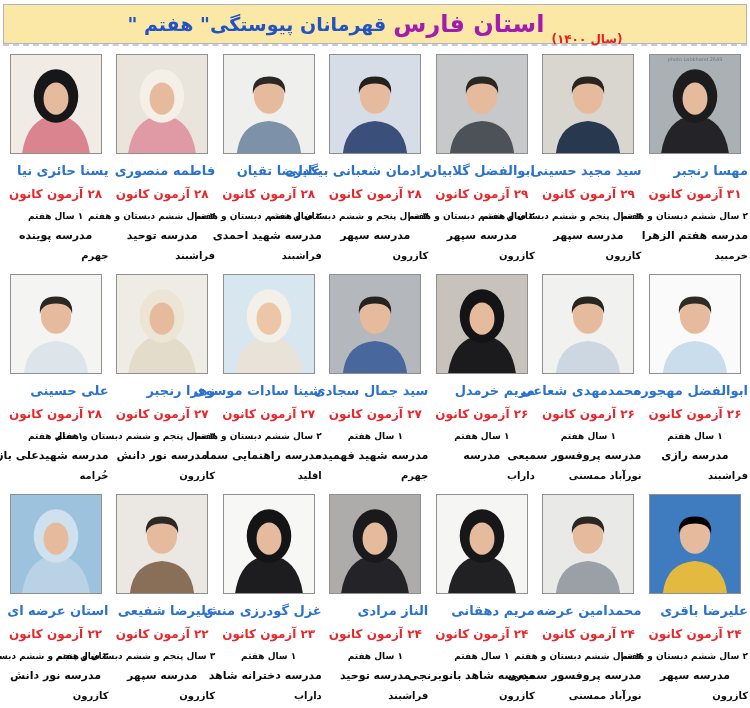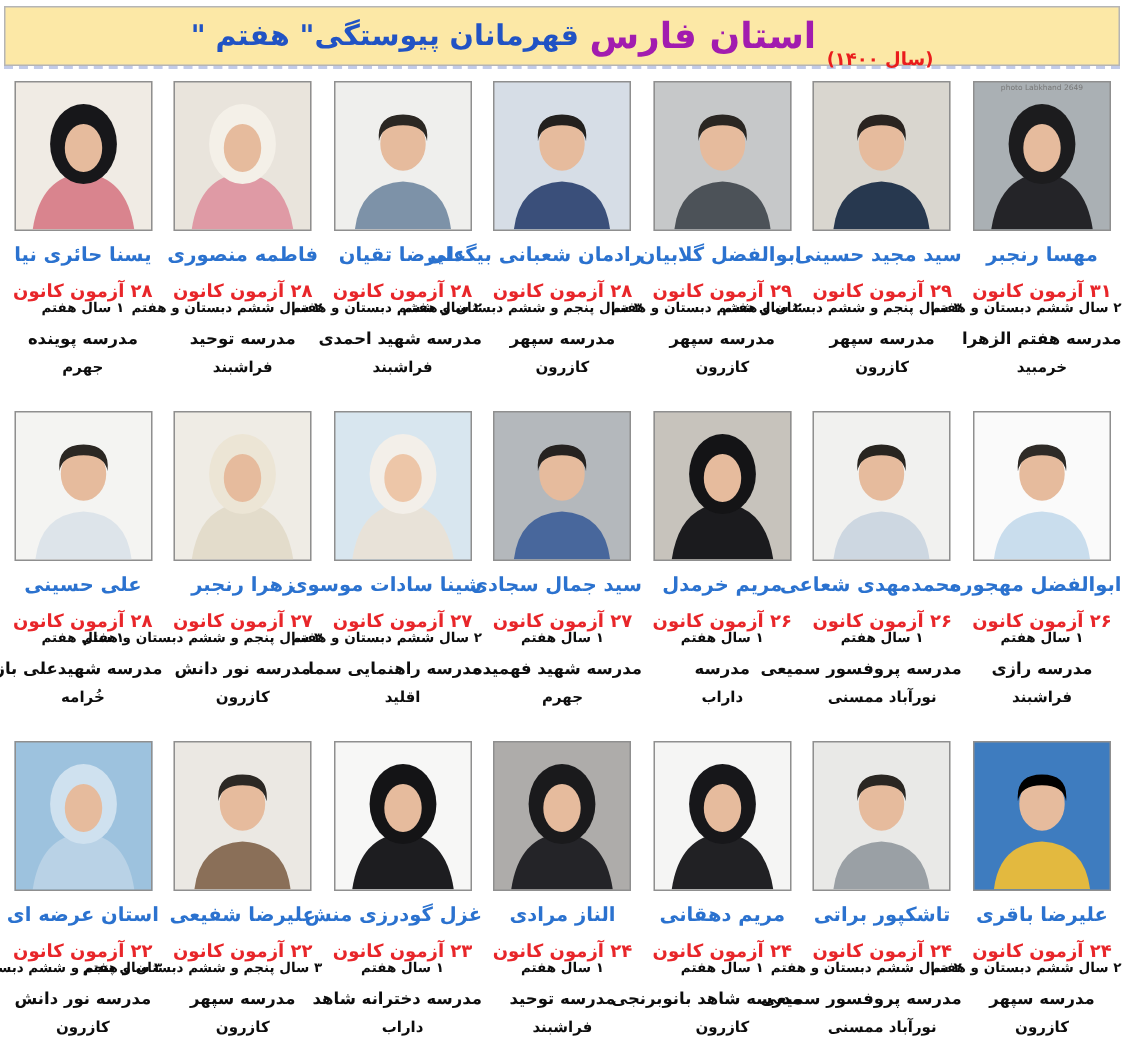--- a/index.html
+++ b/index.html
@@ -26,25 +26,25 @@
   .photo {
     width:92px; height:100px; margin:8px auto 0 auto;
     border:1px solid #8f8f8f; position:relative; overflow:hidden;
   }
   .photo svg { width:100%; height:100%; display:block; }
   .watermark {
     position:absolute; top:1px; left:2px; right:2px;
     font-size:5px; color:#777; text-align:center; direction:ltr;
     white-space:nowrap; overflow:hidden;
   }
-  .name  { color:#2b72cf; font-weight:bold; font-size:13px; margin-top:9px; white-space:nowrap; }
+  .name  { color:#2b72cf; font-weight:bold; font-size:13px; margin-top:9px; white-space:nowrap;text-align:right; }
   .exams { color:#e8262a; font-weight:bold; font-size:12px; margin-top:9px; white-space:nowrap; }
-  .years { color:#0d0d0d; font-weight:bold; font-size:9px;  white-space:nowrap; }
+  .years { color:#0d0d0d; font-weight:bold; font-size:9px;  margin-top:10px; white-space:nowrap; }
   .school{ color:#0d0d0d; font-weight:bold; font-size:11px; margin-top:8px; white-space:nowrap; }
-  .city  { color:#0d0d0d; font-weight:bold; font-size:10px; margin-top:8px; white-space:nowrap; }
+  .city  { color:#0d0d0d; font-weight:bold; font-size:10px; margin-top:8px; white-space:nowrap;text-align:right; }
 </style>
 </head>
 <body>
 
 <div class="page">
 
   <div class="header" style="background: rgb(252, 232, 166);">
     <span class="t-red t-year">(سال ۱۴۰۰)</span>
     <span class="t-red">استان فارس</span>
     <span class="t-blue" style="color: rgb(33, 83, 196);">قهرمانان پیوستگی" هفتم "</span>
@@ -305,21 +305,21 @@
   <div class="card">
     <div class="photo" style="background: rgb(233, 233, 231); --top: #2a2622; --shirt: #9aa0a5; --skin: #e6bb9d;">
 
       <svg class="sil-boy" viewBox="0 0 100 110" preserveAspectRatio="xMidYMax meet">
         <path style="fill:var(--shirt)" d="M14 110 q4 -34 36 -36 q32 2 36 36 z"></path>
         <ellipse style="fill:var(--skin)" cx="50" cy="46" rx="17" ry="20"></ellipse>
         <path style="fill:var(--top)" d="M32 44 q-2 -20 18 -20 q20 0 18 20 q-2 -12 -18 -12 q-16 0 -18 12 z"></path>
       </svg>
 
     </div>
-    <div class="name">تاشکپور براتی</div>
+    <div class="name">محمدامین عرضه</div>
     <div class="exams">۲۴ آزمون کانون</div>
     <div class="years">۲ سال ششم دبستان و هفتم</div>
     <div class="school">مدرسه پروفسور سمیعی</div>
     <div class="city">نورآباد ممسنی</div>
   </div>
 
   <div class="card">
     <div class="photo" style="background: rgb(245, 245, 244); --top: #17171a; --shirt: #212124; --skin: #e6bb9d;">
       <svg class="sil-hijab" viewBox="0 0 100 110" preserveAspectRatio="xMidYMax meet">
         <path style="fill:var(--shirt)" d="M12 110 q6 -40 38 -42 q32 2 38 42 z"></path>

